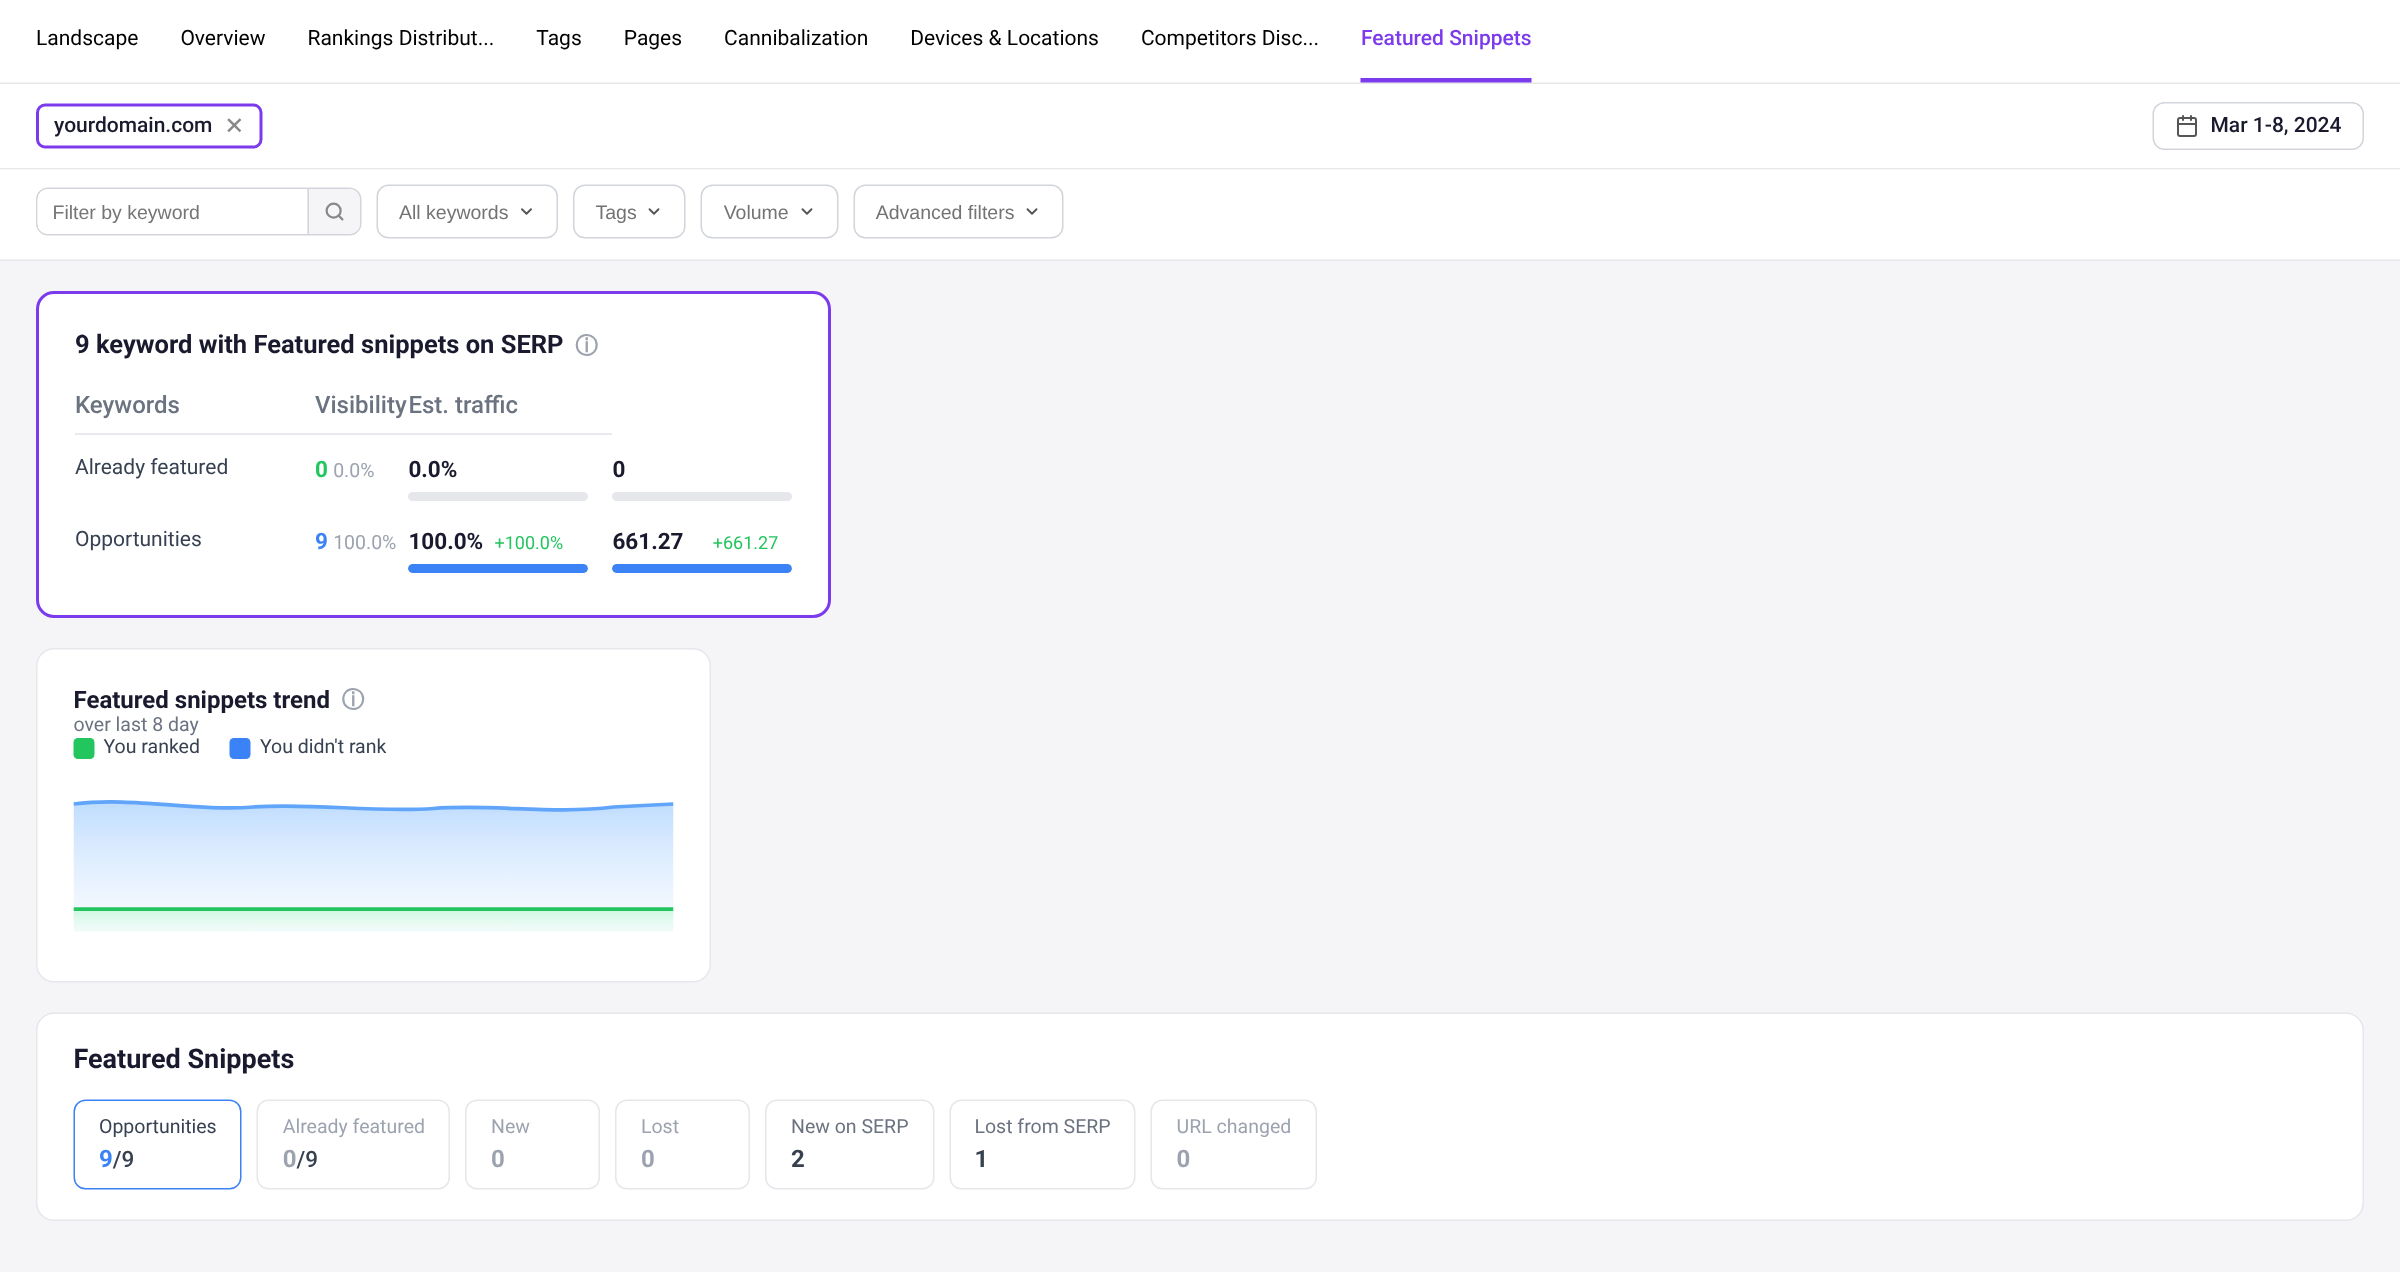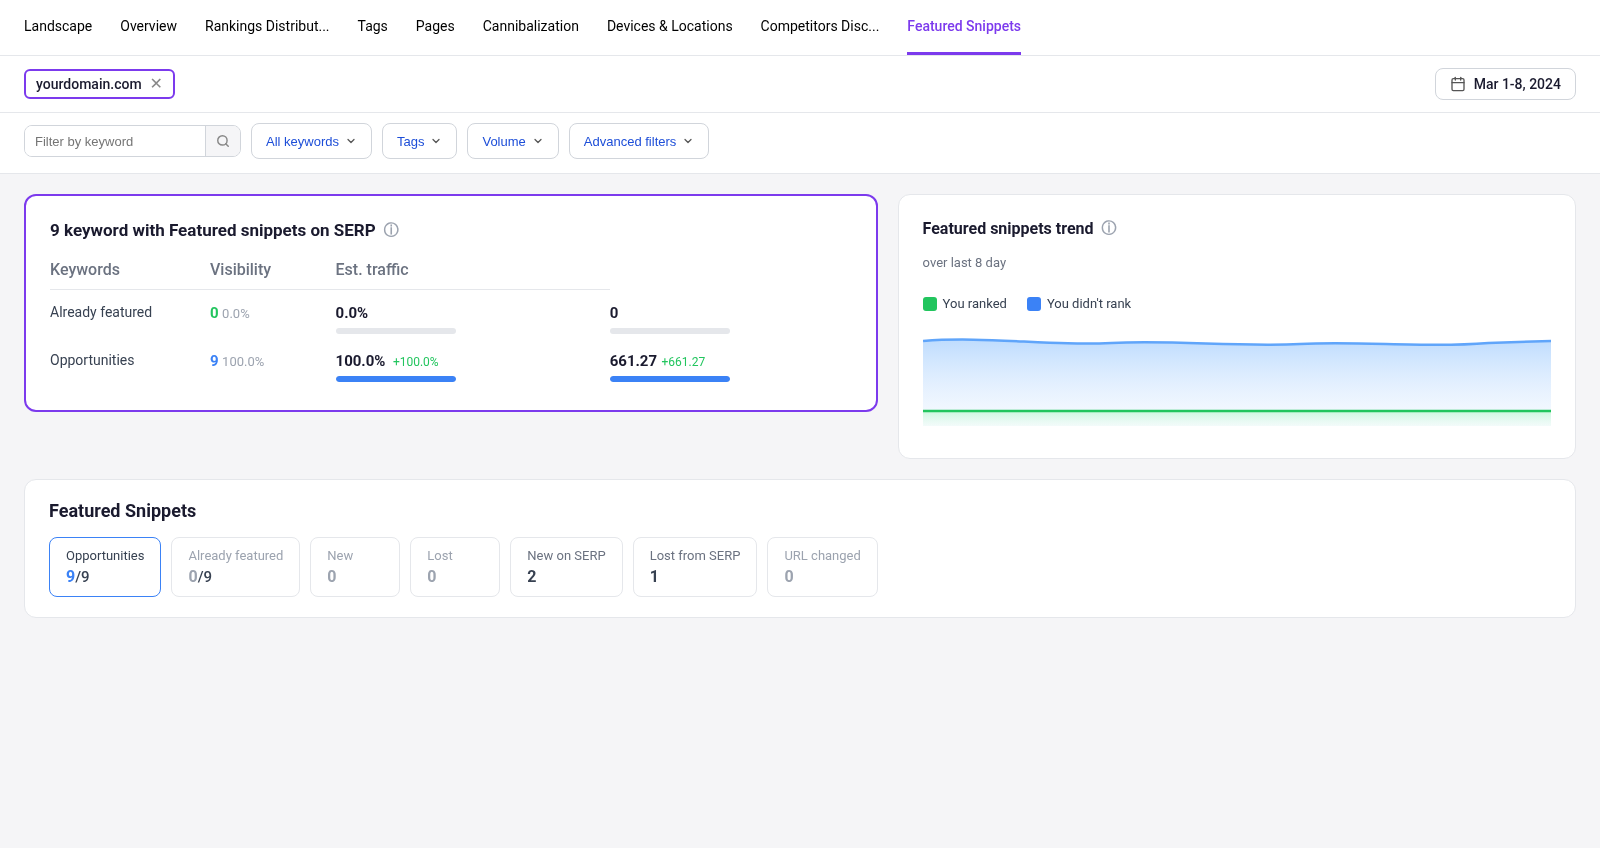--- a/index.html
+++ b/index.html
@@ -124,32 +124,33 @@
     .dropdown-btn {
       display: flex;
       align-items: center;
       gap: 6px;
       border: 1px solid #d1d5db;
       border-radius: 8px;
       padding: 6px 14px;
       background: #fff;
       cursor: pointer;
       font-size: 13px;
-      color: #1d4ed8;
+      color: #737373;
       height: 36px;
       white-space: nowrap;
     }
     .dropdown-btn svg { flex-shrink: 0; }
 
     
     .main-content {
       padding: 20px 24px;
       display: flex;
       gap: 20px;
       align-items: flex-start;
+      flex-direction: column;
     }
 
     
     .snippets-summary-card {
       background: #fff;
       border: 2.5px solid #7c3aed;
       border-radius: 12px;
       padding: 24px;
       flex: 0 0 55%;
       max-width: 55%;
@@ -210,26 +211,26 @@
       padding: 24px;
       flex: 1;
     }
     .trend-title {
       font-size: 16px;
       font-weight: 700;
       color: #1a1a2e;
       display: flex;
       align-items: center;
       gap: 8px;
-      margin-bottom: 17px;
+      margin-bottom: 0;
     }
     .trend-subtitle {
       font-size: 13px;
       color: #6b7280;
-      margin-bottom: 26px;
+      margin-bottom: 0;
     }
     .legend {
       display: flex;
       gap: 20px;
     }
     .legend-item {
       display: flex;
       align-items: center;
       gap: 6px;
       font-size: 13px;
@@ -416,21 +417,21 @@
         <span style="font-weight:700;font-size:15px">100.0%</span>
         <span style="color:#22c55e;font-size:12px;margin-left:4px">+100.0%</span>
       </div>
       <div class="progress-bar-wrap" style="width:120px">
         <div class="progress-bar-fill fill-blue" style="width:100%"></div>
       </div>
     </td>
     <td>
       <div>
         <span style="font-weight:700;font-size:15px">661.27</span>
-        <span style="color:#22c55e;font-size:12px;margin-left:1px">+661.27</span>
+        <span style="color:#22c55e;font-size:12px;margin-left:16px">+661.27</span>
       </div>
       <div class="progress-bar-wrap" style="width:120px">
         <div class="progress-bar-fill fill-blue" style="width:100%"></div>
       </div>
     </td>
   </tr>
         </tbody>
     </table>
   </div>
 

